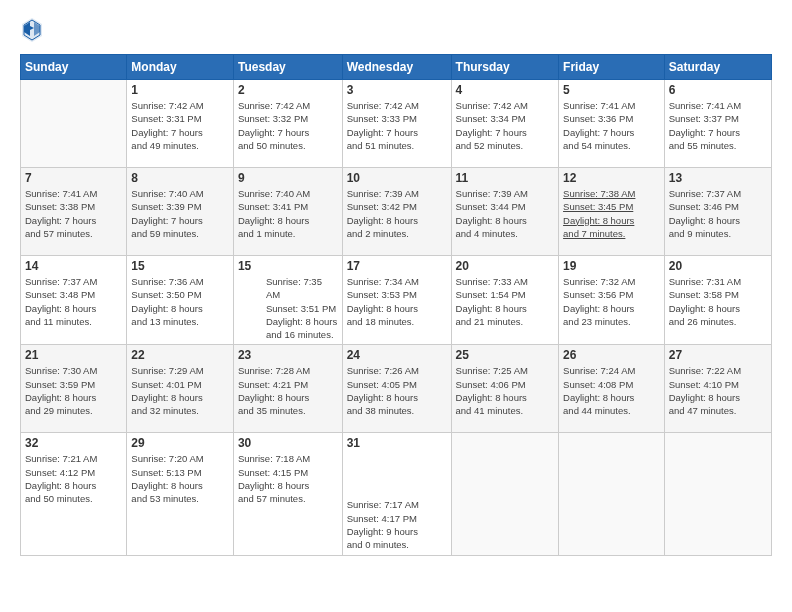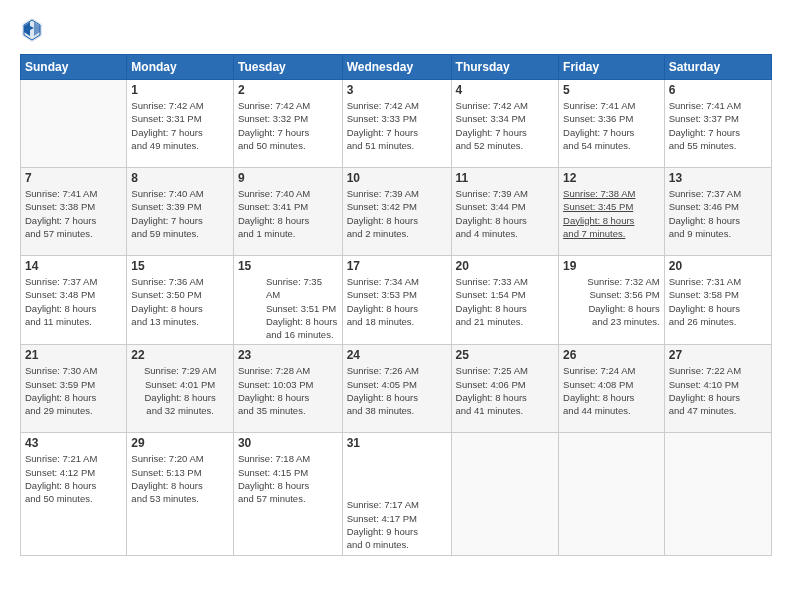--- a/index.html
+++ b/index.html
@@ -260,21 +260,21 @@
           </td>
           <td>
             <span class="day-number">20</span>
             <div class="day-info" style="white-space: pre-line;">Sunrise: 7:33 AM
 Sunset: 1:54 PM
 Daylight: 8 hours
 and 21 minutes.</div>
           </td>
           <td>
             <span class="day-number">19</span>
-            <div class="day-info" style="white-space: pre-line; text-align: right;">Sunrise: 7:32 AM
+            <div class="day-info" style="white-space: pre-line;">Sunrise: 7:32 AM
 Sunset: 3:56 PM
 Daylight: 8 hours
 and 23 minutes.</div>
           </td>
           <td>
             <span class="day-number">20</span>
             <div class="day-info" style="white-space: pre-line;">Sunrise: 7:31 AM
 Sunset: 3:58 PM
 Daylight: 8 hours
 and 26 minutes.</div>
@@ -283,29 +283,29 @@
         <tr>
           <td>
             <span class="day-number">21</span>
             <div class="day-info" style="white-space: pre-line;">Sunrise: 7:30 AM
 Sunset: 3:59 PM
 Daylight: 8 hours
 and 29 minutes.</div>
           </td>
           <td>
             <span class="day-number">22</span>
-            <div class="day-info" style="white-space: pre-line; text-align: center;">Sunrise: 7:29 AM
+            <div class="day-info" style="white-space: pre-line;">Sunrise: 7:29 AM
 Sunset: 4:01 PM
 Daylight: 8 hours
 and 32 minutes.</div>
           </td>
           <td>
             <span class="day-number">23</span>
             <div class="day-info" style="white-space: pre-line;">Sunrise: 7:28 AM
-Sunset: 10:03 PM
+Sunset: 4:21 PM
 Daylight: 8 hours
 and 35 minutes.</div>
           </td>
           <td>
             <span class="day-number">24</span>
             <div class="day-info" style="white-space: pre-line;">Sunrise: 7:26 AM
 Sunset: 4:05 PM
 Daylight: 8 hours
 and 38 minutes.</div>
           </td>
@@ -326,21 +326,21 @@
           <td>
             <span class="day-number">27</span>
             <div class="day-info" style="white-space: pre-line;">Sunrise: 7:22 AM
 Sunset: 4:10 PM
 Daylight: 8 hours
 and 47 minutes.</div>
           </td>
         </tr>
         <tr>
           <td>
-            <span class="day-number">43</span>
+            <span class="day-number">32</span>
             <div class="day-info" style="white-space: pre-line;">Sunrise: 7:21 AM
 Sunset: 4:12 PM
 Daylight: 8 hours
 and 50 minutes.</div>
           </td>
           <td>
             <span class="day-number">29</span>
             <div class="day-info" style="white-space: pre-line;">Sunrise: 7:20 AM
 Sunset: 5:13 PM
 Daylight: 8 hours

